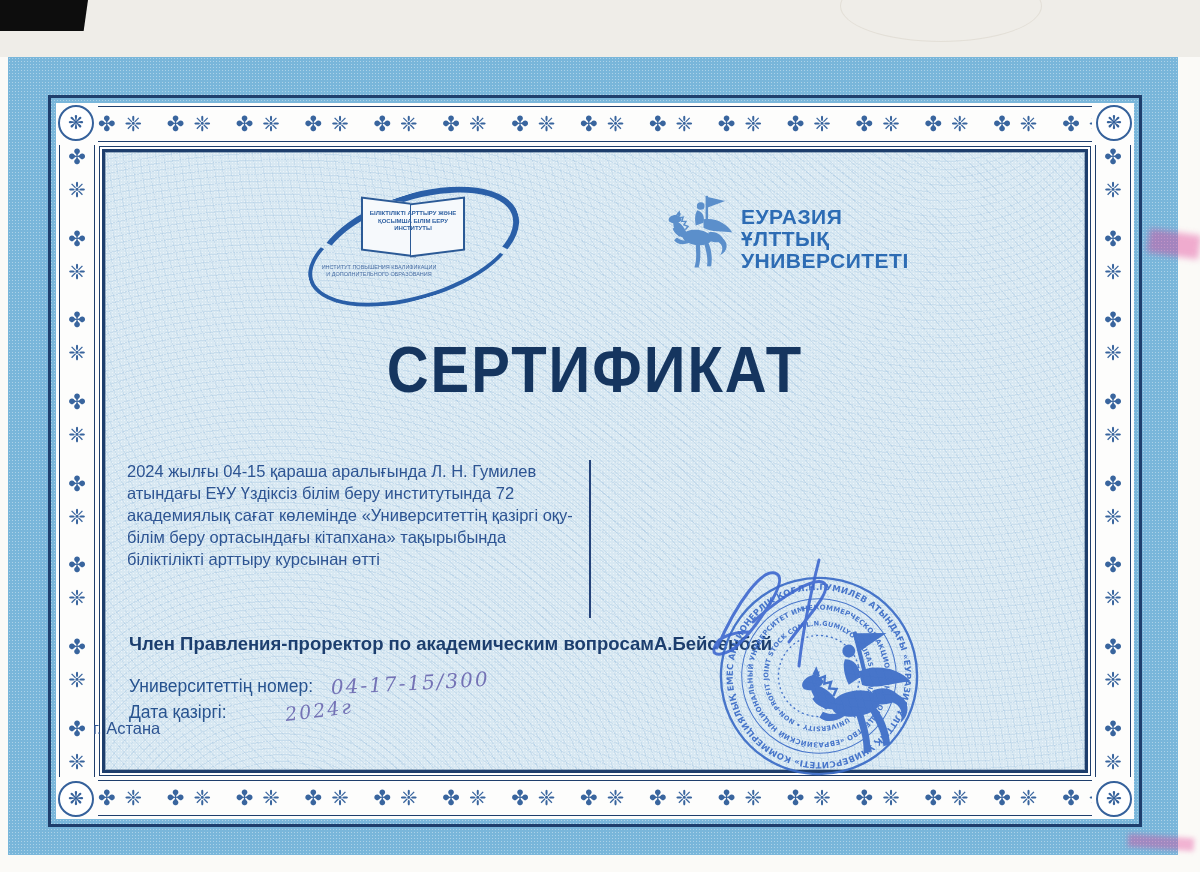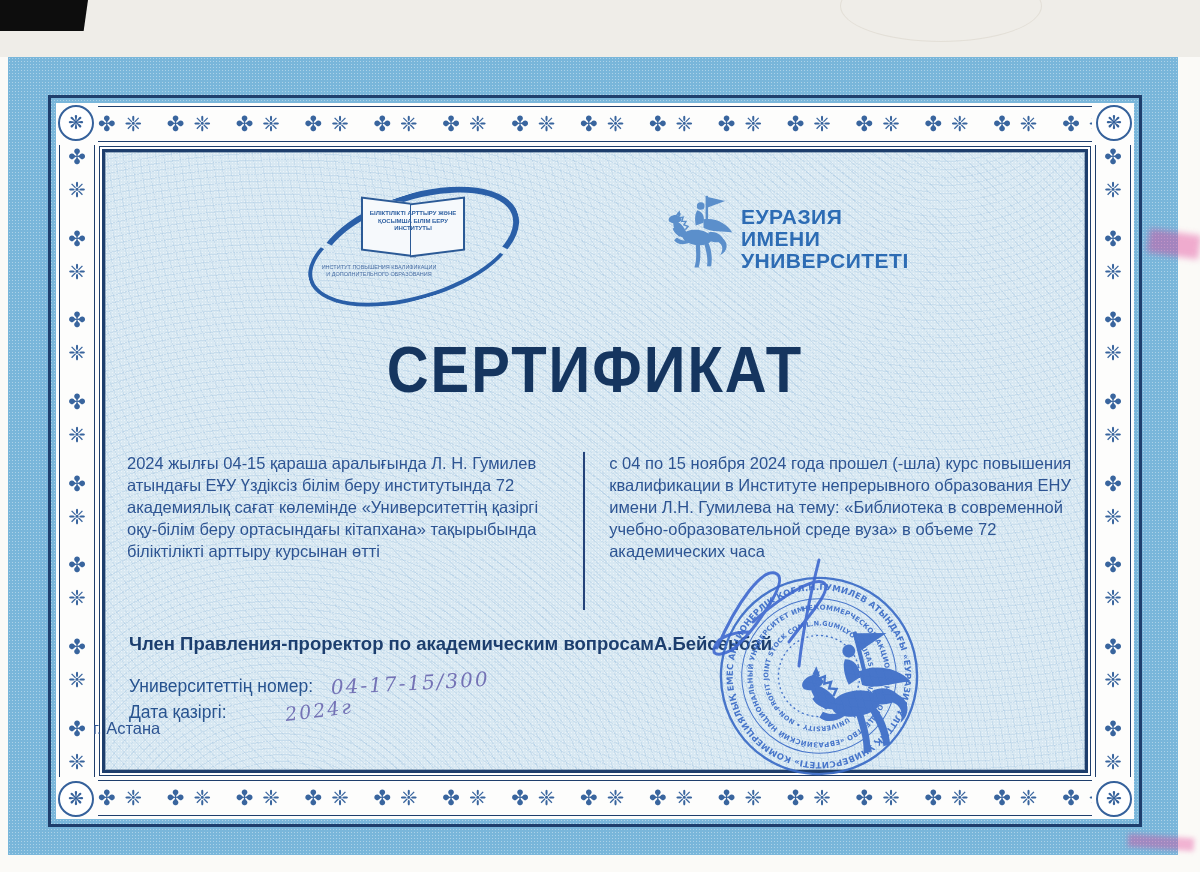--- a/index.html
+++ b/index.html
@@ -75,21 +75,21 @@
       font-size:21px;line-height:1.05;letter-spacing:.5px;}
 
   
   .title{left:0;top:180px;width:100%;text-align:center;color:#15355f;font-weight:bold;
       font-size:58px;letter-spacing:2px;transform:scaleY(1.12);transform-origin:top center;
       font-family:"Liberation Sans",sans-serif;}
   .recipient{left:0;top:268px;width:100%;text-align:center;color:#2e4f8c;
       font-family:"DejaVu Serif",serif;font-style:italic;font-size:29px;letter-spacing:1px;}
 
   
-  .cols{left:22px;top:300px;right:8px;display:flex;align-items:flex-start;}
+  .cols{left:22px;top:308px;right:8px;display:flex;align-items:flex-start;}
   .col-kk{width:448px;padding-right:14px;}
   .divider{width:2px;height:158px;background:#25437a;flex:none;}
   .col-ru{width:474px;padding-left:24px;}
   .body-text{font-size:16.5px;line-height:1.34;color:#2d5492;}
 
   
   .sign-row{left:24px;top:481px;right:26px;display:flex;justify-content:flex-start;
       font-weight:bold;font-size:18.5px;color:#1c3e6e;}
   .reg-row{left:24px;top:521px;font-size:17.5px;color:#27538f;}
   .date-row{left:24px;top:548px;font-size:17.5px;color:#27538f;}
@@ -169,31 +169,30 @@
           </div>
           <div class="inst-caption">ИНСТИТУТ ПОВЫШЕНИЯ КВАЛИФИКАЦИИ И ДОПОЛНИТЕЛЬНОГО ОБРАЗОВАНИЯ</div>
         </div>
 
         <div class="abs logo-univ">
           <svg class="horse-univ" viewBox="0 0 100 110">
               <use href="#horse"></use>
             </svg>
           <div class="univ-text">
             <div>ЕУРАЗИЯ</div>
-            <div>ИМЕНИ</div>
+            <div>ҰЛТТЫҚ</div>
             <div>УНИВЕРСИТЕТІ</div>
           </div>
         </div>
 
         <div class="abs title">СЕРТИФИКАТ</div>
 
         <div class="abs cols">
           <div class="col-kk body-text">2024 жылғы 04-15 қараша аралығында Л. Н. Гумилев атындағы ЕҰУ Үздіксіз білім беру институтында 72 академиялық сағат көлемінде «Университеттің қазіргі оқу-білім беру ортасындағы кітапхана» тақырыбында біліктілікті арттыру курсынан өтті</div>
           <div class="divider"></div>
-          <div class="col-ru body-text">с 04 по 15 ноября 2024 года прошел (-шла) курс повышения квалификации в Институте непрерывного образования ЕНУ имени Л.Н. Гумилева на тему: «Библиотека в современной учебно-образовательной среде вуза» в объеме 72 академических часа</div>
         </div>
 
         <div class="abs sign-row">
           <span>Член Правления-проректор по академическим вопросам</span>
           <span>А.Бейсенбай</span>
         </div>
 
         <div class="abs reg-row">
           <span>Университеттің номер:</span><span class="hand hand-reg">04-17-15/300</span>
         </div>

